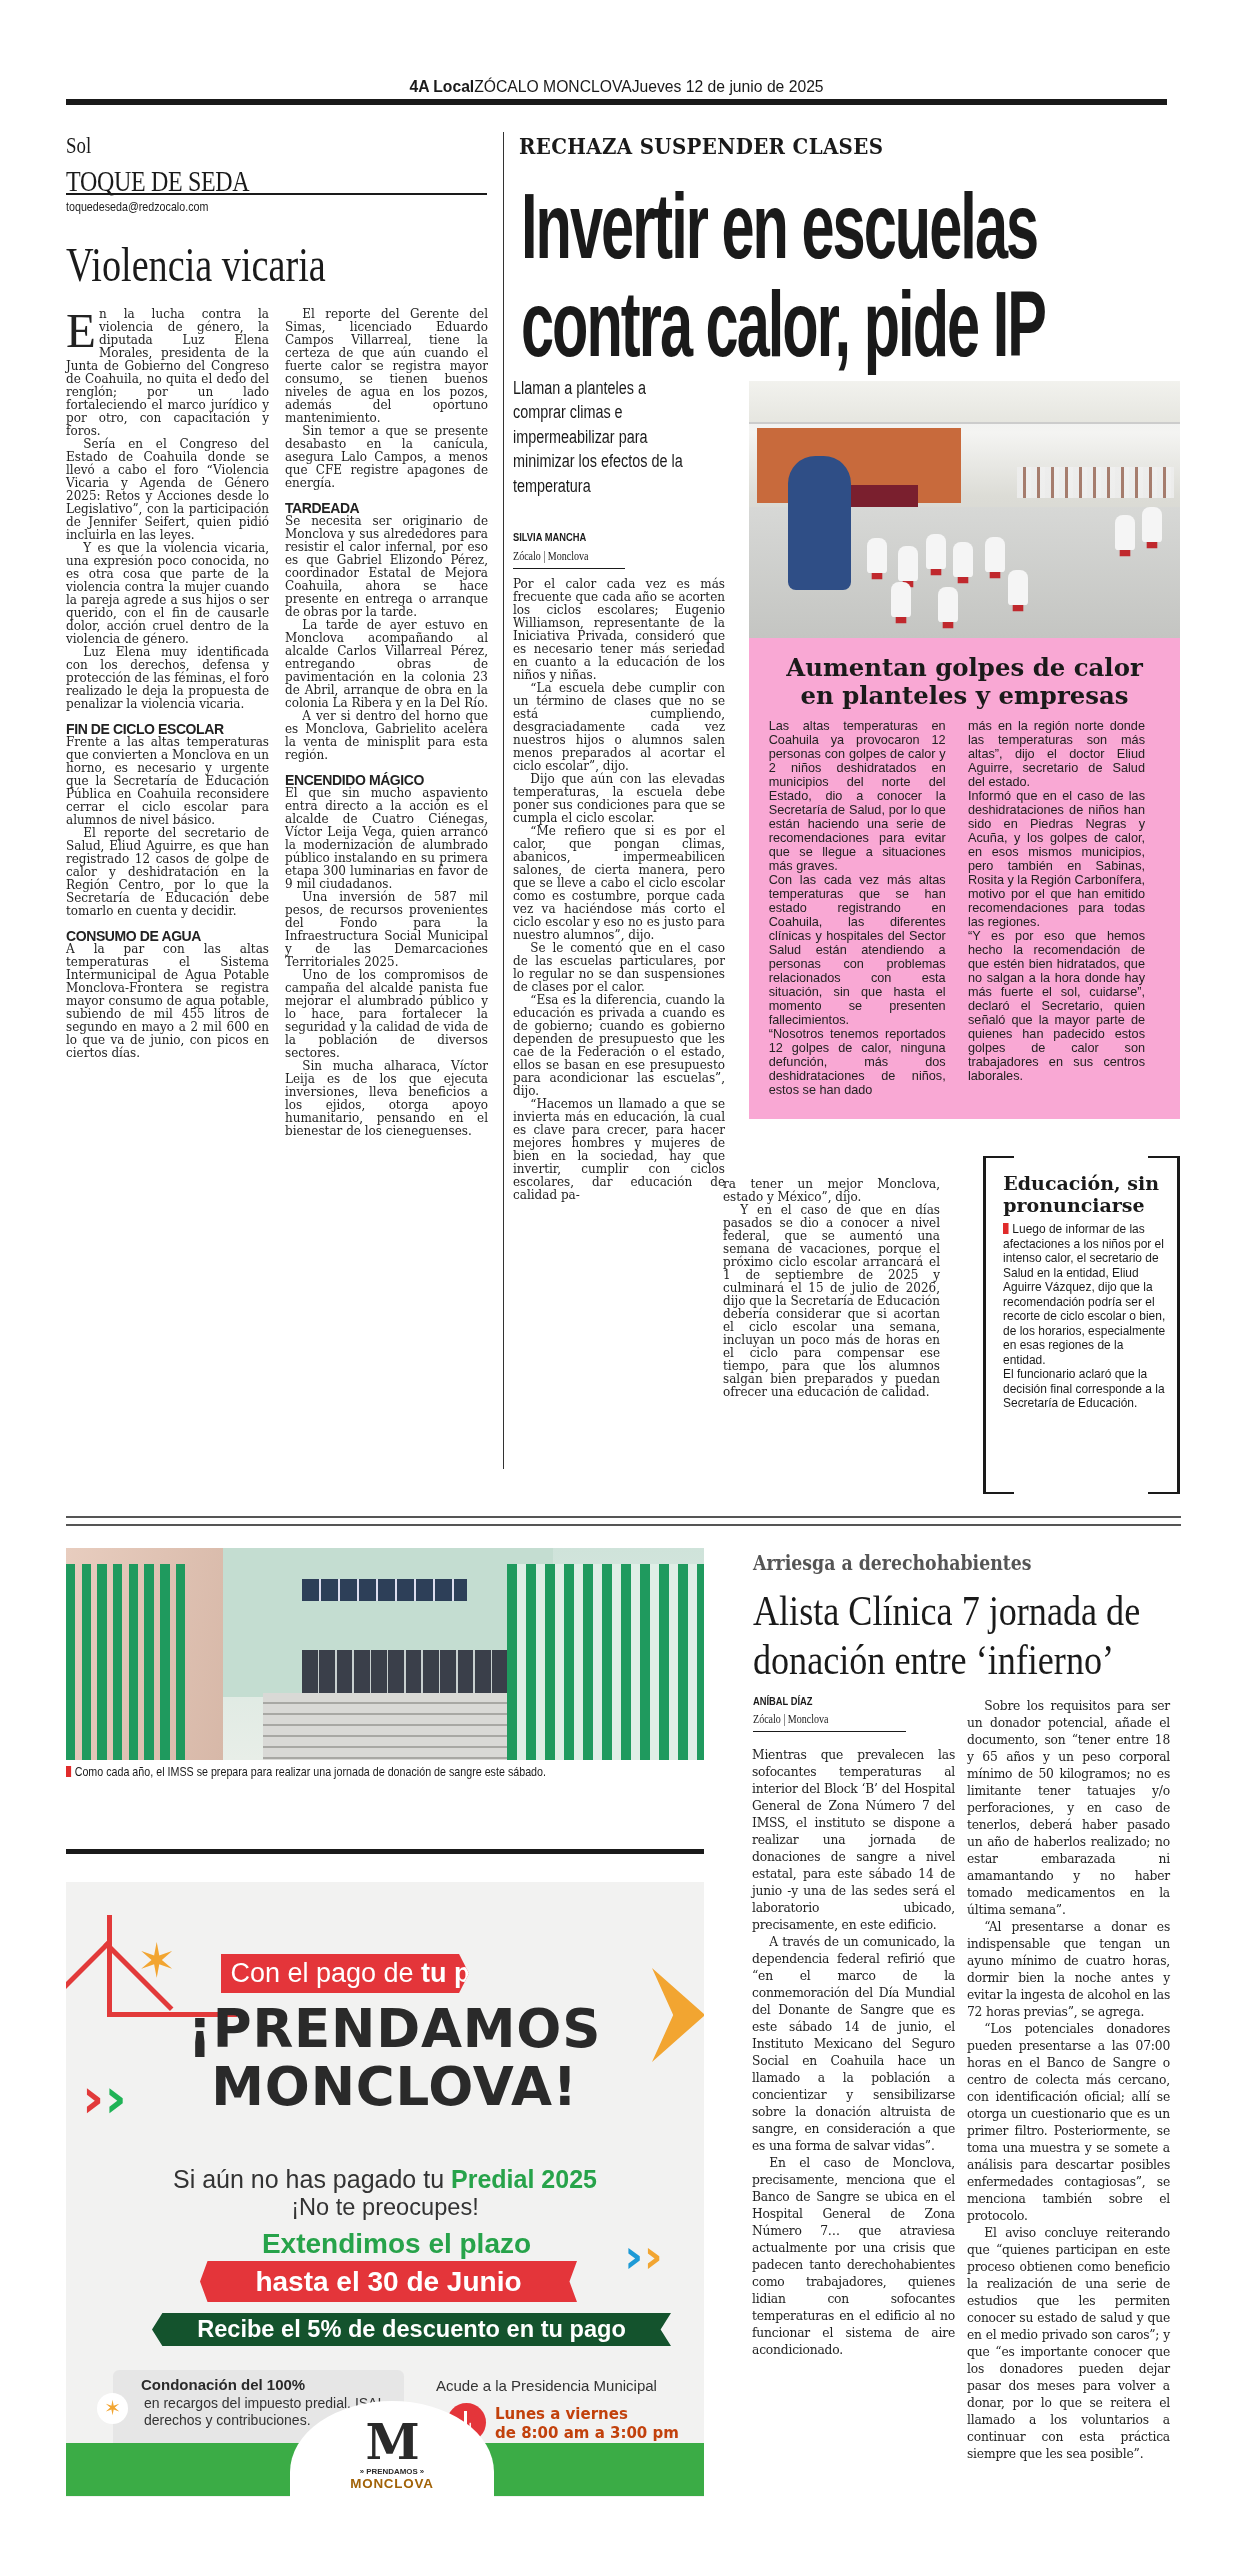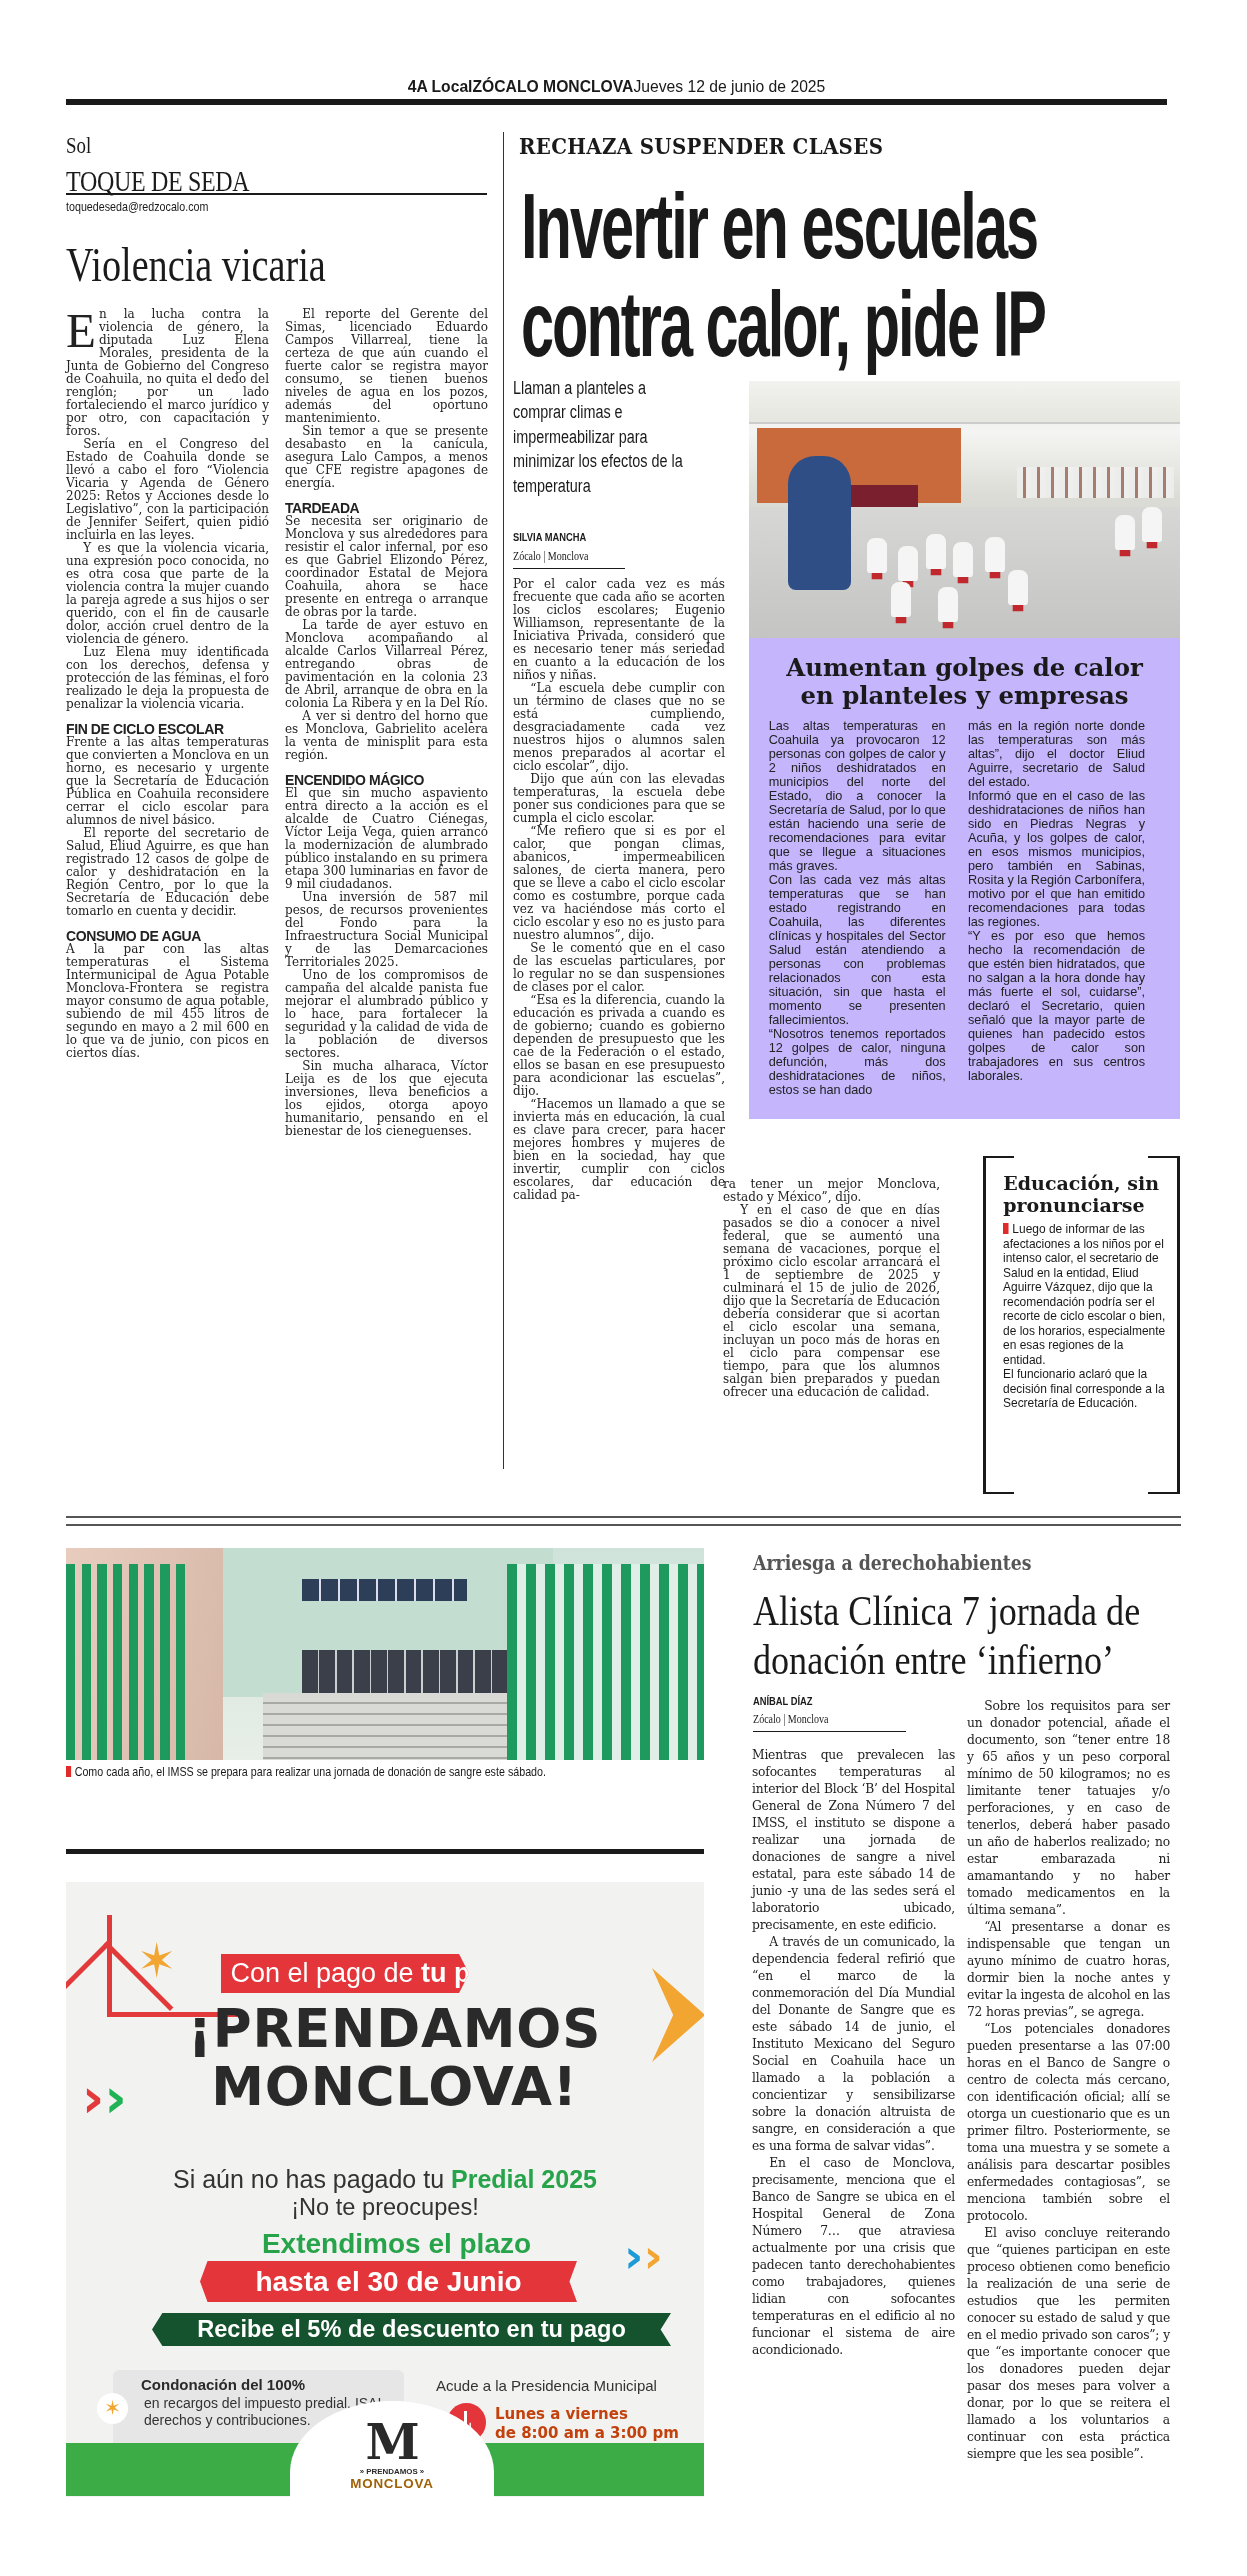--- a/index.html
+++ b/index.html
@@ -3,21 +3,21 @@
 <meta charset="utf-8">
 <style>
   * { box-sizing: border-box; margin: 0; padding: 0; }
   html, body { background: #fff; }
   body { width: 1248px; height: 2576px; position: relative; overflow: hidden; color: #1a1a1a; font-family: "DejaVu Serif", serif; }
   .abs { position: absolute; }
 
   
   #folio { left: 66px; top: 77px; width: 1101px; height: 28px; border-bottom: 6.3px solid #1a1a1a; display:flex; justify-content:center; align-items:flex-end; padding-bottom: 3.1px; font-family:"Liberation Sans Narrow","Liberation Sans",sans-serif; font-size: 15.7px; }
   #folio .sec { font-weight:bold; }
-  #folio .pub { font-weight:bold; }
+  #folio .pub { font-weight:normal; }
 
   
   #sol-kicker { left: 66px; top: 132px; font-family:"Liberation Serif",serif; font-size: 23.6px; transform: scaleX(.8); transform-origin:left; }
   #col-name { left: 66px; top: 164px; font-family:"Liberation Serif",serif; font-size: 30px; transform: scaleX(.8); transform-origin:left; letter-spacing:-0.4px; }
   #col-rule { left: 66px; top: 193px; width: 421px; height: 1.6px; background:#1a1a1a; }
   #col-email { left: 66px; top: 200px; font-family:"Liberation Sans",sans-serif; font-size: 12.6px; transform: scaleX(.85); transform-origin:left; }
   #col-title { left: 66px; top: 236px; font-family:"Liberation Serif",serif; font-size: 49px; transform: scaleX(.78); transform-origin:left; white-space:nowrap; }
 
   .body-text { font-family:"DejaVu Serif",serif; font-size: 12px; line-height: 13px; text-align: justify; hyphens: auto; color:#222; }
   .body-text p { text-indent: 17.3px; }
@@ -43,21 +43,21 @@
 
   #photo1 { left: 749px; top: 381px; width: 431px; height: 257px; overflow:hidden; background: linear-gradient(180deg,#e9ecef 0%,#f4f4f2 20%,#dcdcd6 45%,#c9c9c4 100%); }
   #photo1 .wall { position:absolute; left:7.9px; top:47px; width:204px; height:75px; background:#c86a3c; }
   #photo1 .roof { position:absolute; left:0; top:0; width:100%; height:43px; background:linear-gradient(#f2f2ee,#e6e6e0); border-bottom:2.4px solid #ccc; }
   #photo1 .table { position:absolute; left:75px; top:104px; width:94px; height:23.6px; background:#7a1f2e; }
   #photo1 .floor { position:absolute; left:0; top:126px; width:100%; height:131px; background:linear-gradient(#d7d8d6,#c4c5c2); }
   #photo1 .kid { position:absolute; width:20.4px; height:35px; background:#f5f5f5; border-radius:7.9px 7.9px 3.1px 3.1px; box-shadow: 0 11px 0 -4.7px #c0282d; }
   #photo1 .woman { position:absolute; left:39px; top:75px; width:63px; height:134px; background:#2f4e86; border-radius:27.5px 27.5px 7.9px 7.9px; }
   #photo1 .crowd { position:absolute; right:6.3px; top:86px; width:157px; height:31px; background:repeating-linear-gradient(90deg,#eee 0 6.3px,#9b6b5a 6.3px 9.4px,#f1f1f1 9.4px 14px); opacity:.85; }
 
-  #infobox { left: 749px; top: 638px; width: 431px; height: 481px; background:#c4b5fd; }
+  #infobox { left: 749px; top: 638px; width: 431px; height: 481px; background:#f9a8d4; }
   #infobox-title { left: 0; top: 15.7px; width: 100%; text-align:center; font-family:"DejaVu Serif",serif; font-weight:bold; font-size: 24.4px; line-height: 28px; }
   .box-text { font-family:"Liberation Sans",sans-serif; font-size: 12.7px; line-height: 14px; text-align:justify; color:#222; }
   #infobox-col1 { left: 19.7px; top: 81px; width: 177px; }
   #infobox-col2 { left: 219px; top: 81px; width: 177px; }
 
   #sidebar-box { left: 983px; top: 1156px; width: 197px; height: 338px; border-left: 3.1px solid #1a1a1a; border-right:3.1px solid #1a1a1a; }
   #sidebar-box:before, #sidebar-box:after { content:""; position:absolute; left:-3.1px; width:197px; height:2.4px; background: linear-gradient(90deg,#1a1a1a 0 31px, transparent 31px 165px, #1a1a1a 165px); }
   #sidebar-box:before { top:0; } #sidebar-box:after { bottom:0; }
   #sidebar-title { left: 17.3px; top: 15.7px; font-family:"DejaVu Serif",serif; font-weight:bold; font-size: 19px; line-height: 22px; width: 169px; }
   #sidebar-text { left: 17.3px; top: 66px; width: 165px; font-family:"Liberation Sans",sans-serif; font-size: 13px; line-height: 14.5px; transform: scaleX(.92); transform-origin:left top; width:177px; }

